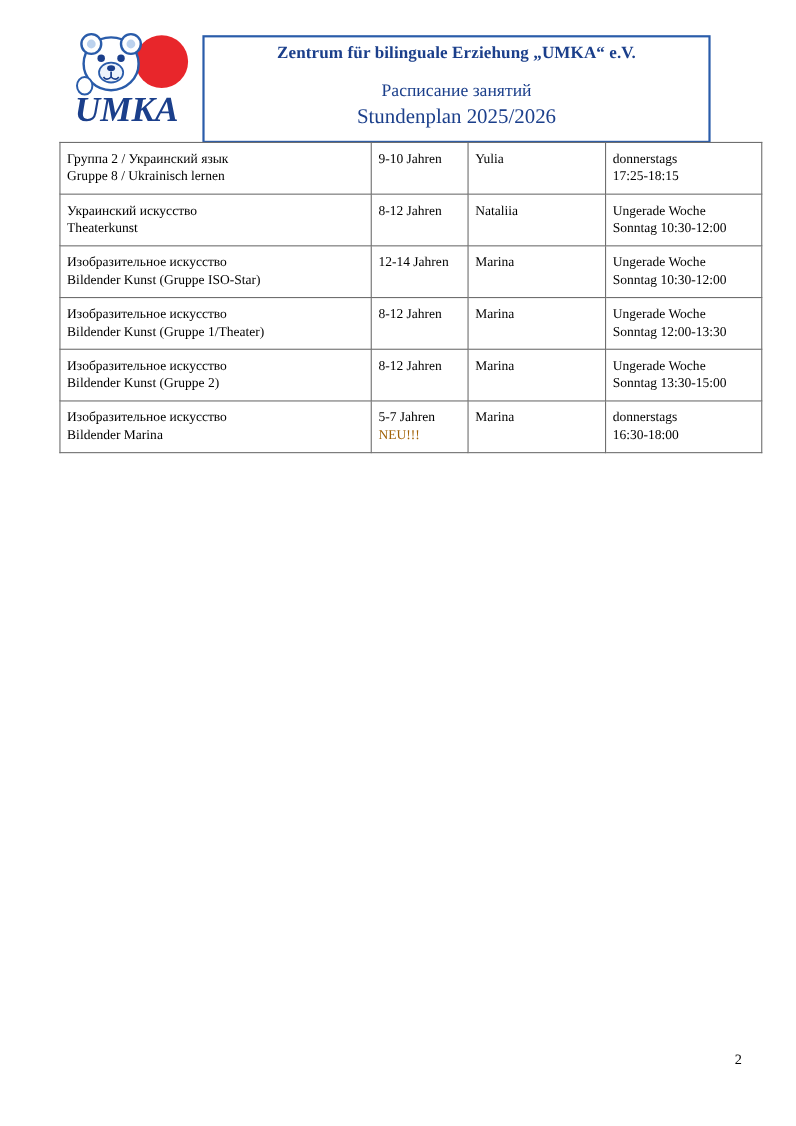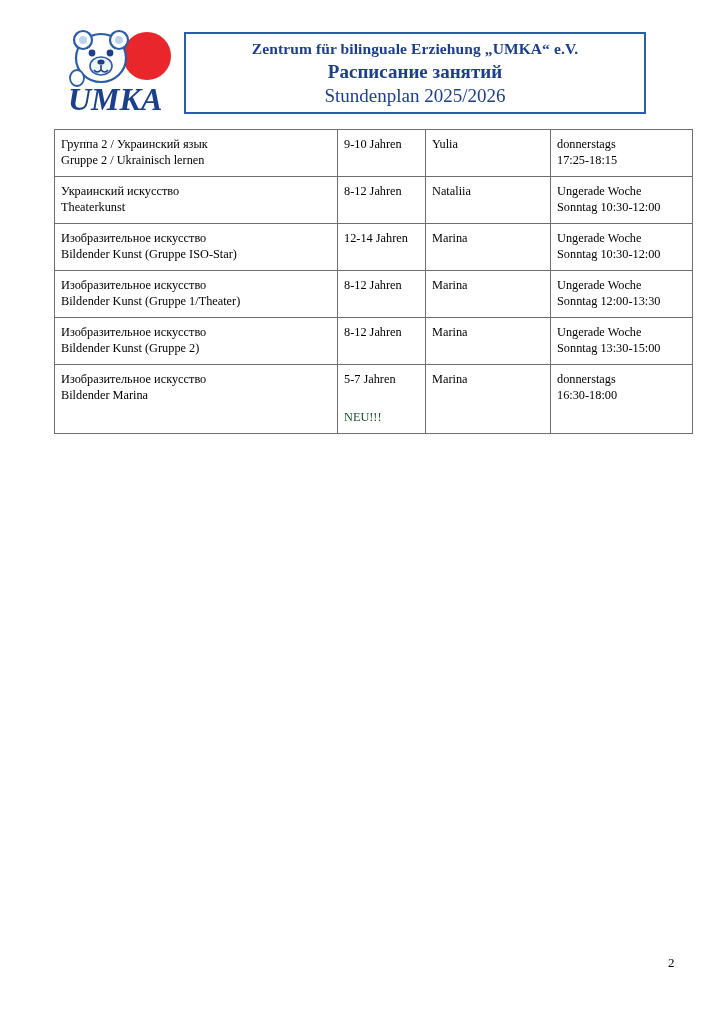--- a/index.html
+++ b/index.html
@@ -34,38 +34,38 @@
     height: 86px;
   }
   .logo svg { display: block; }
 
   
   .title-box {
     position: absolute;
     left: 184px;
     top: 10px;
     width: 462px;
-    height: 82px;
+    height: 98px;
     border: 2px solid #2a5caa;
     box-sizing: border-box;
     text-align: center;
     color: #1b3f8b;
     padding-top: 5px;
   }
   .title-line1 {
     font-size: 15.5px;
     font-weight: bold;
     letter-spacing: 0.1px;
     line-height: 20px;
   }
   .title-line2 {
-    font-size: 19px;
-    font-weight: bold;
+    font-size: 16px;
+    font-weight: normal;
     line-height: 24px;
-    margin-top: 1px;
+    margin-top: 12px;
   }
   .title-line3 {
     font-size: 19px;
     font-weight: normal;
     line-height: 24px;
   }
 
   
   table.schedule {
     position: absolute;
@@ -83,23 +83,22 @@
     line-height: 15.5px;
     font-family: "Liberation Serif", serif;
   }
   col.c-course { width: 283px; }
   col.c-age    { width: 88px; }
   col.c-teacher{ width: 125px; }
   col.c-time   { width: 142px; }
 
   .cell-line { display: block; white-space: nowrap; }
   .neu {
-    color: #14532d;
+    color: #a16207;
     display: block;
-    margin-top: 22px;
   }
 
   
   .page-number {
     position: absolute;
     left: 668px;
     top: 955px;
     font-size: 13px;
     font-family: "Liberation Serif", serif;
   }
@@ -149,21 +148,21 @@
     <col class="c-course">
     <col class="c-age">
     <col class="c-teacher">
     <col class="c-time">
   </colgroup>
   <tbody>
 
     <tr>
       <td>
         <span class="cell-line">Группа 2 / Украинский язык</span>
-        <span class="cell-line">Gruppe 2 / Ukrainisch lernen</span>
+        <span class="cell-line">Gruppe 8 / Ukrainisch lernen</span>
       </td>
       <td>
         <span class="cell-line">9-10 Jahren</span>
       </td>
       <td>
         <span class="cell-line">Yulia</span>
       </td>
       <td>
         <span class="cell-line">donnerstags</span>
         <span class="cell-line">17:25-18:15</span>

